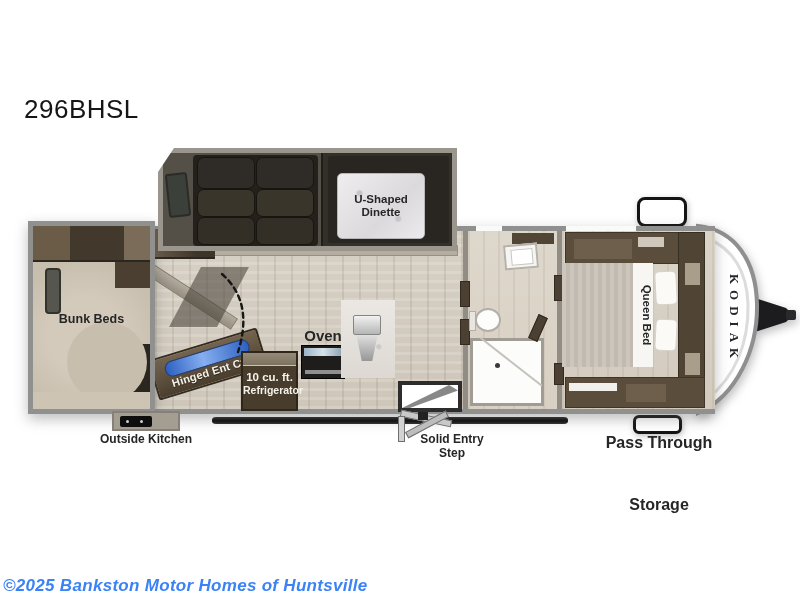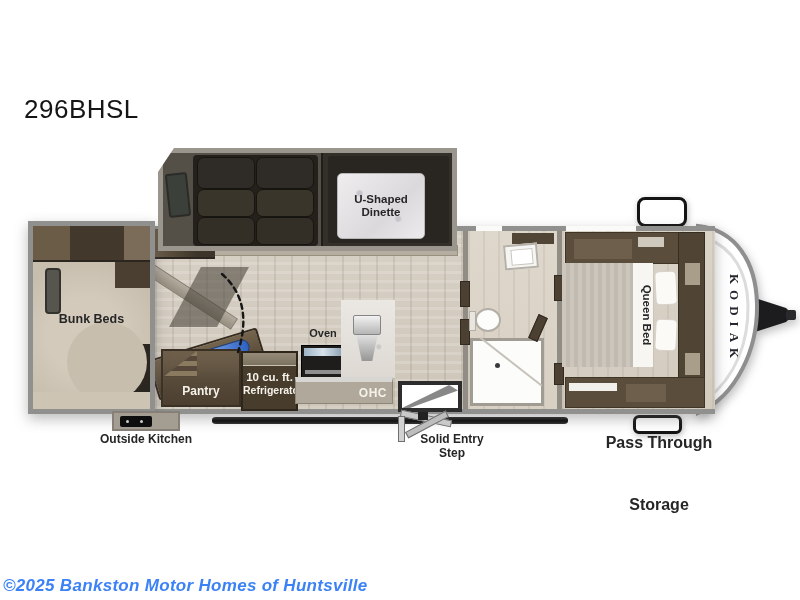--- a/index.html
+++ b/index.html
@@ -40,21 +40,21 @@
   #pantry{left:6px;top:118px;width:80px;height:58px;background:linear-gradient(#6e5f4b,#53463700,#53463700),linear-gradient(#665845,#4c3f30);border:2px solid #3a3023;}
   #pantry-steps{left:0;top:0;width:34px;height:26px;background:repeating-linear-gradient(180deg,#8a7a60 0 5px,#55483a 5px 10px);clip-path:polygon(0 100%,100% 0,100% 100%);}
   #pantry .lbl{left:0;top:34px;width:76px;font-size:12px;}
   #fridge{left:86px;top:120px;width:57px;height:60px;background:#483c2d;border:2px solid #2e261b;}
   #fridge-top{left:0;top:0;width:53px;height:12px;background:linear-gradient(#958a77,#7c7260);border-bottom:1px solid #c9c2b4;}
   #fridge .lbl{left:0;top:18px;width:53px;font-size:10.5px;text-align:center;}
   #fridge .lbl b{font-size:11.5px;display:block;}
   #range{left:146px;top:114px;width:44px;height:34px;background:#1e1d1b;border:1px solid #000;}
   #range-knobs{left:2px;top:2px;width:38px;height:8px;background:linear-gradient(90deg,#9db3c6,#d7e2ea 50%,#8da2b4);}
   #range-front{left:3px;top:24px;width:36px;height:4px;background:#8f8f8f;}
-  #oven-label{left:140px;top:96px;width:56px;font-size:11px;}
+  #oven-label{left:140px;top:96px;width:56px;font-size:15px;}
   #counter{left:140px;top:146px;width:98px;height:27px;background:#b0a89a;border:1px solid #8d8678;border-top:5px solid #d8d6d2;}
   #counter .lbl{right:5px;bottom:2px;font-size:12px;letter-spacing:.5px;}
   #backsplash{left:186px;top:69px;width:54px;height:78px;background:
       radial-gradient(circle at 30% 30%, rgba(160,160,170,.35) 0 2px, rgba(0,0,0,0) 3px),
       radial-gradient(circle at 70% 60%, rgba(150,150,160,.3) 0 2px, rgba(0,0,0,0) 3px),
       linear-gradient(#ebe8e4,#ddd8d2);}
   #sink-top{left:198px;top:84px;width:28px;height:20px;background:linear-gradient(#f2f2f2,#b5b5b5);border:1px solid #858585;border-radius:2px;}
   #sink-basin{left:200px;top:104px;width:24px;height:26px;background:linear-gradient(#e0e0e0,#969696);clip-path:polygon(6% 0,94% 0,72% 100%,28% 100%);}
   #entry-door{left:243px;top:150px;width:64px;height:31px;background:#fff;border:4px solid #2d2d2d;}
   #door-diag{left:0;top:0;width:56px;height:23px;background:#888;clip-path:polygon(0 100%,84% 0,100% 24%,14% 100%);}
@@ -160,40 +160,33 @@
     <div class="abs" id="step-strip"></div>
     <div class="abs" id="corner-cab"></div>
     <div class="abs" id="half-wall"></div>
     <div class="abs" id="tv-panel"></div>
 
     <div class="abs" id="ent-ctr">
       <div class="abs" id="ent-screen"></div>
       <div class="lbl lbl-light" id="ent-label">Hinged Ent Ctr</div>
     </div>
 
-    <div class="abs" id="pantry">
-      <div class="abs" id="pantry-steps"></div>
-      <div class="lbl lbl-light">Pantry</div>
-    </div>
 
     <div class="abs" id="fridge">
       <div class="abs" id="fridge-top"></div>
       <div class="lbl lbl-light"><b>10 cu. ft.</b><span>Refrigerator</span></div>
     </div>
 
     <div class="lbl" id="oven-label">Oven</div>
     <div class="abs" id="range">
       <div class="abs" id="range-knobs"></div>
       <div class="abs" id="range-front"></div>
     </div>
 
     <div class="abs" id="backsplash"></div>
-    <div class="abs" id="counter">
-      <div class="lbl lbl-light">OHC</div>
-    </div>
     <div class="abs" id="sink-top"></div>
     <div class="abs" id="sink-basin"></div>
 
     <div class="abs" id="entry-door">
       <div class="abs" id="door-diag"></div>
     </div>
 
     <div class="abs" id="bath-floor"></div>
     <div class="abs" id="bath-wall"></div>
     <div class="abs jamb" style="left:305px;top:50px;"></div>

